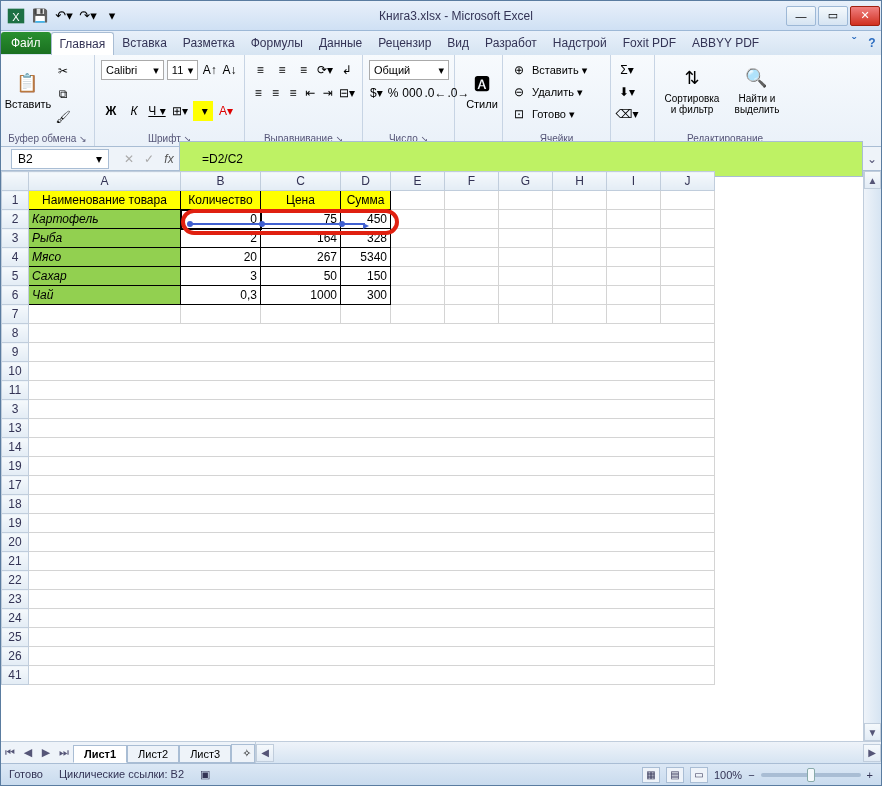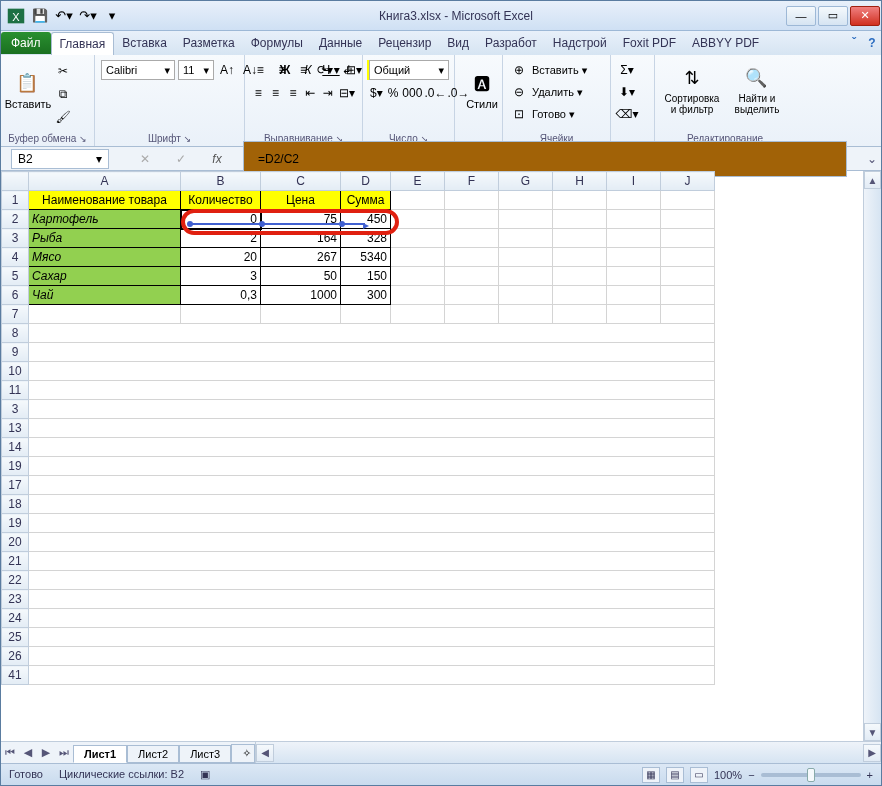--- a/index.html
+++ b/index.html
@@ -20,24 +20,24 @@
 .rgroup { border-right: 1px solid #c7d4e4; padding: 2px 6px; display: flex; flex-direction: column; justify-content: space-between; }
 .rgroup-body { display: flex; align-items: flex-start; gap: 4px; flex: 1; }
 .rgroup-label { text-align: center; color: #557; font-size: 10px; padding-top: 2px; }
 .bigbtn { width: 42px; height: 66px; display: flex; flex-direction: column; align-items: center; justify-content: center; gap: 2px; border: 1px solid transparent; }
 .ico { width: 26px; height: 26px; display: flex; align-items: center; justify-content: center; font-size: 18px; }
 .btnrow { display: flex; gap: 3px; }
 .smbtn { width: 20px; height: 20px; border: 1px solid transparent; display: flex; align-items: center; justify-content: center; font-size: 12px; }
 .fontbox { width: 74px; height: 20px; border: 1px solid #aaa; background:#fff; font-size: 11px; padding: 0 4px; display: flex; align-items: center; justify-content: space-between; }
 .sizebox { width: 36px; height: 20px; border: 1px solid #aaa; background:#fff; font-size: 11px; padding: 0 4px; display: flex; align-items: center; justify-content: space-between; }
 .launcher { font-size: 9px; color: #557; text-align: right; cursor: default; }
-.formulabar { height: 24px; display: flex; align-items: center; border-bottom: 1px solid #a9bdd4; font-size: 12px; background:#eef3f9;gap:16px; }
+.formulabar { height: 24px; display: flex; align-items: center; border-bottom: 1px solid #a9bdd4; font-size: 12px; background:#eef3f9; }
 .namebox { width: 98px; height: 20px; margin: 0 10px; border: 1px solid #a9bdd4; background:#fff; padding: 0 6px; display: flex; align-items: center; justify-content: space-between; }
 .fx { width: 20px; font-style: italic; color: #555; text-align: center; }
-.formula-input { flex: 1; height: 36px; border: 1px solid #a9bdd4; background:#a16207; padding: 0 14px; display: flex; align-items: center; }
+.formula-input { flex: 1; height: 36px; border: 1px solid #a9bdd4; background:#bef264; padding: 0 22px; display: flex; align-items: center; }
 .grid-area { flex: 1; display: flex; overflow: hidden; position: relative; }
 table.sheet { border-collapse: collapse; font-size: 12px; table-layout: fixed; }
 .sheet th { background: linear-gradient(#f5f9fc,#e3ecf5); border: 1px solid #c0cddc; color: #335; font-weight: normal; height: 19px; }
 .sheet td { border: 1px solid #d4d4d4; height: 19px; padding: 0 3px; white-space: nowrap; overflow: hidden; }
 .corner { width: 27px; background: linear-gradient(#f5f9fc,#e3ecf5); border: 1px solid #c0cddc; }
 .rh { width: 27px; text-align: center; }
 .colA { width: 152px; } .colB{width:80px;} .colC{width:80px;} .colD{width:50px;} .colEF{width:54px;}
 .hdr-yellow { background:#ffff00 !important; text-align:center; border:1px solid #000 !important; }
 .name-green { background:#92d050 !important; border:1px solid #000 !important; padding-left:3px;font-style:italic;}
 .data-cell { border:1px solid #000 !important; text-align:right; }
@@ -114,21 +114,21 @@
         <div style="display:flex;flex-direction:column;gap:3px;padding-top:4px">
           <span class="smbtn">✂</span>
           <span class="smbtn">⧉</span>
           <span class="smbtn">🖌</span>
         </div>
       </div>
       <div class="rgroup-label"><span>Буфер обмена</span> <span class="launcher">↘</span></div>
     </div>
 
     <div class="rgroup" style="width:150px">
-      <div style="display:flex;flex-direction:row;gap:15px;padding-top:3px">
+      <div style="display:flex;flex-direction:column;gap:21px;padding-top:3px">
         <div class="btnrow">
           <div class="fontbox">
               <span>Calibri</span>
               <span>▾</span>
             </div>
           <div class="sizebox">
               <span>11</span>
               <span>▾</span>
             </div>
           <span class="smbtn">A↑</span>

